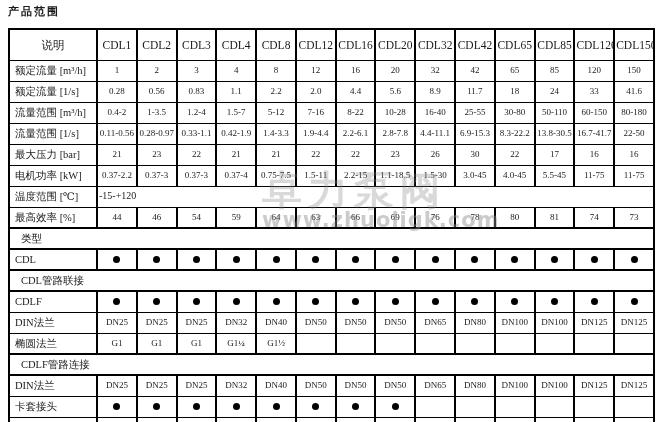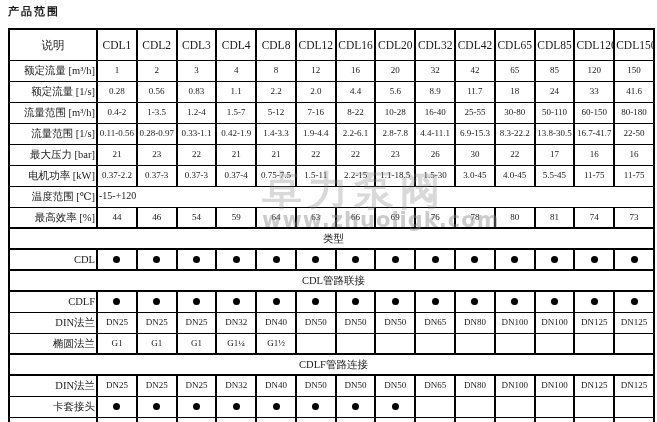--- a/index.html
+++ b/index.html
@@ -23,24 +23,24 @@
     border:1px solid #000;
     border-left-width:2px;border-right-width:2px;
     padding:0 1px;text-align:center;vertical-align:middle;
     font-size:9px;line-height:1.05;
     overflow:hidden;white-space:nowrap;
   }
   tr{height:21px;}
   tr.header-row{height:31px;}
   tr.header-row th{font-size:11.5px;font-weight:normal;}
   td.label{
-    text-align:right;padding-left:5px;font-size:10.5px;white-space:nowrap;
+    text-align:left;padding-left:5px;font-size:10.5px;white-space:nowrap;
   }
   td.section{
-    text-align:center;padding-left:5px;font-size:10.5px;
+    text-align:left;padding-left:11px;font-size:10.5px;
     border-top-width:2px;border-bottom-width:2px;border-radius:10px;
   }
   td.span-cell{text-align:left;font-size:10px;}
   .dot{
     display:inline-block;width:7px;height:7px;border-radius:50%;
     background:#000;vertical-align:middle;
   }
   .watermark{
     position:absolute;left:262px;top:168px;width:260px;height:86px;
     pointer-events:none;z-index:5;text-align:left;

